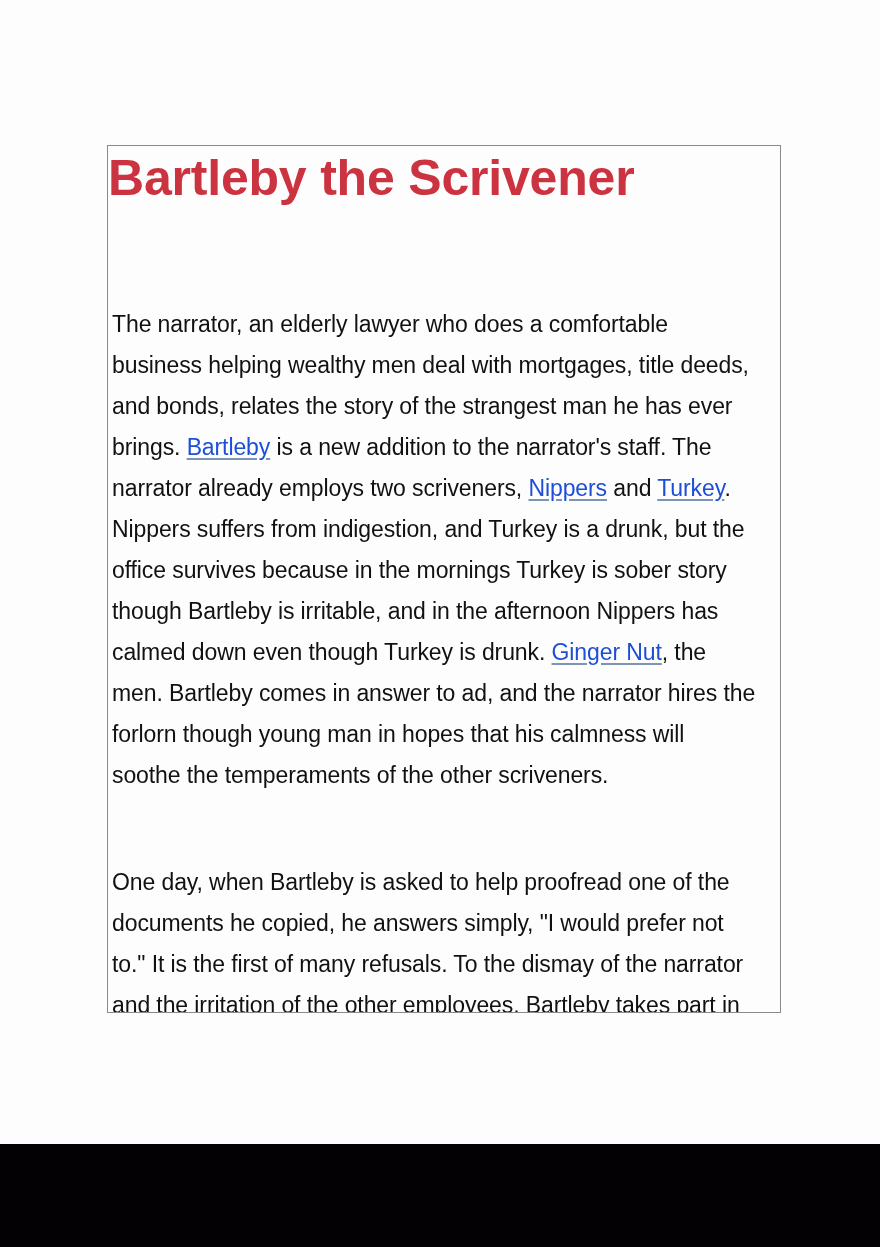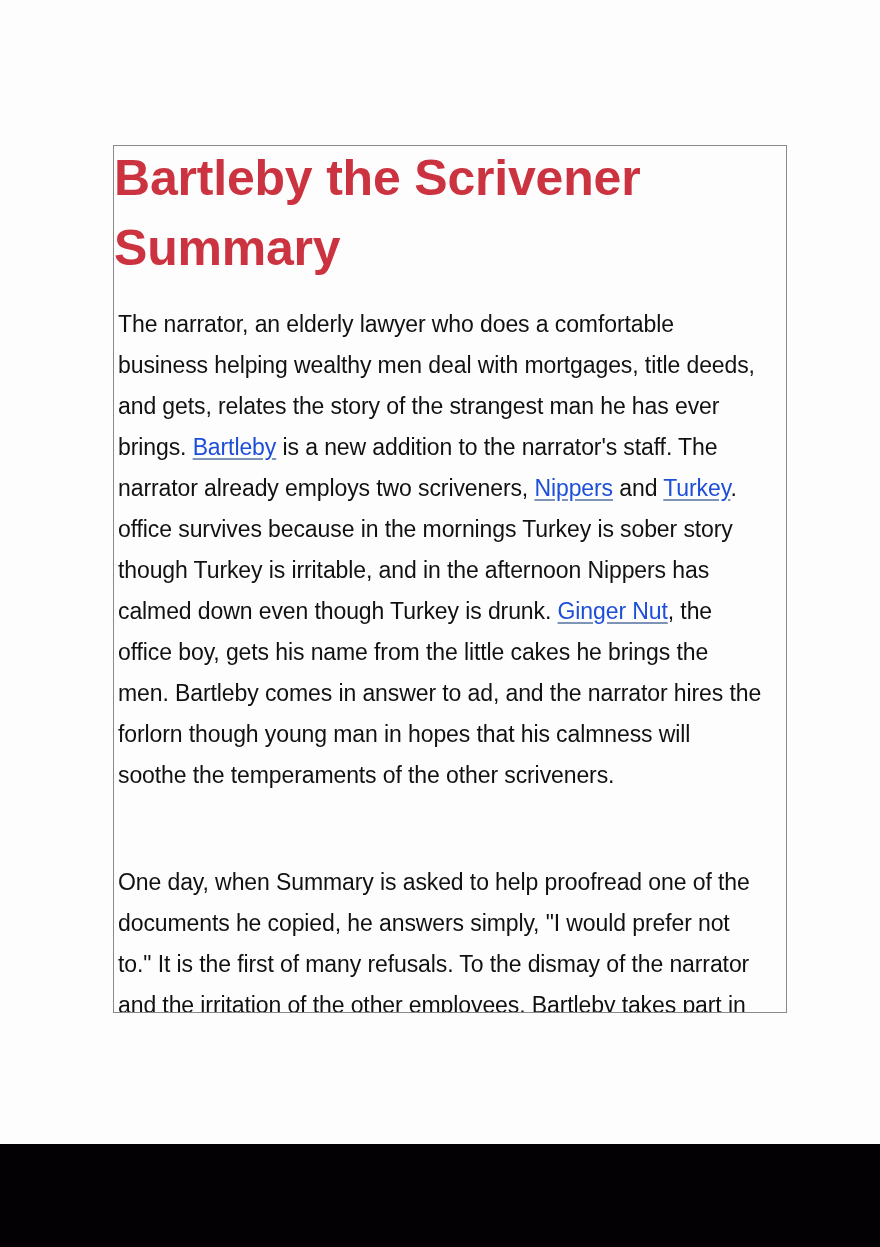--- a/index.html
+++ b/index.html
@@ -4,21 +4,21 @@
 <style>
   html, body { margin: 0; padding: 0; }
   body {
     width: 880px; height: 1247px; position: relative; overflow: hidden;
     background: #fdfdfd;
     font-family: "Liberation Sans", sans-serif;
   }
   .page { position: absolute; left: 0; top: 0; width: 880px; height: 1144px; background: #fdfdfd; }
   .bottom-bar { position: absolute; left: 0; top: 1144px; width: 880px; height: 103px; background: #030104; }
   .frame {
-    position: absolute; left: 113px; top: 145px; width: 674px; height: 868px;
+    position: absolute; left: 107px; top: 145px; width: 674px; height: 868px;
     border: 1px solid #8a8a8a; box-sizing: border-box; overflow: hidden;
   }
   .title {
     margin: 0; padding: 0;
     color: #cc3340; font-weight: bold; font-size: 50px; line-height: 70px;
     position: absolute; left: 0; top: -3px; width: 672px;
     letter-spacing: -0.2px;
   }
   .para {
     position: absolute; left: 0; width: 672px; margin: 4px;
@@ -29,40 +29,39 @@
   .line { display: block; white-space: nowrap; }
   a.link { color: #1d4ed8; text-decoration: underline; text-decoration-color: #7d94b6; text-underline-offset: 3px; }
 </style>
 </head>
 <body>
 
 <div class="page">
   <div class="frame">
     <h1 class="title">
       <span class="line">Bartleby the Scrivener</span>
-      <span class="line">Summary</span>
     </h1>
 
     <p class="para p1">
       <span class="line"><span>The narrator, an elderly lawyer who does a comfortable</span></span>
       <span class="line"><span>business helping wealthy men deal with mortgages, title deeds,</span></span>
-      <span class="line"><span>and gets, relates the story of the strangest man he has ever</span></span>
+      <span class="line"><span>and bonds, relates the story of the strangest man he has ever</span></span>
       <span class="line"><span>brings. </span><a class="link" href="#">Bartleby</a><span> is a new addition to the narrator's staff. The</span></span>
       <span class="line"><span>narrator already employs two scriveners, </span><a class="link" href="#">Nippers</a><span> and </span><a class="link" href="#">Turkey</a><span>.</span></span>
+      <span class="line"><span>Nippers suffers from indigestion, and Turkey is a drunk, but the</span></span>
       <span class="line"><span>office survives because in the mornings Turkey is sober story</span></span>
-      <span class="line"><span>though Turkey is irritable, and in the afternoon Nippers has</span></span>
+      <span class="line"><span>though Bartleby is irritable, and in the afternoon Nippers has</span></span>
       <span class="line"><span>calmed down even though Turkey is drunk. </span><a class="link" href="#">Ginger Nut</a><span>, the</span></span>
-      <span class="line"><span>office boy, gets his name from the little cakes he brings the</span></span>
       <span class="line"><span>men. Bartleby comes in answer to ad, and the narrator hires the</span></span>
       <span class="line"><span>forlorn though young man in hopes that his calmness will</span></span>
       <span class="line"><span>soothe the temperaments of the other scriveners.</span></span>
     </p>
 
     <p class="para p2">
-      <span class="line">One day, when Summary is asked to help proofread one of the</span>
+      <span class="line">One day, when Bartleby is asked to help proofread one of the</span>
       <span class="line">documents he copied, he answers simply, "I would prefer not</span>
       <span class="line">to." It is the first of many refusals. To the dismay of the narrator</span>
       <span class="line">and the irritation of the other employees, Bartleby takes part in</span>
     </p>
   </div>
 </div>
 
 <div class="bottom-bar"></div>
 
 </body></html>

